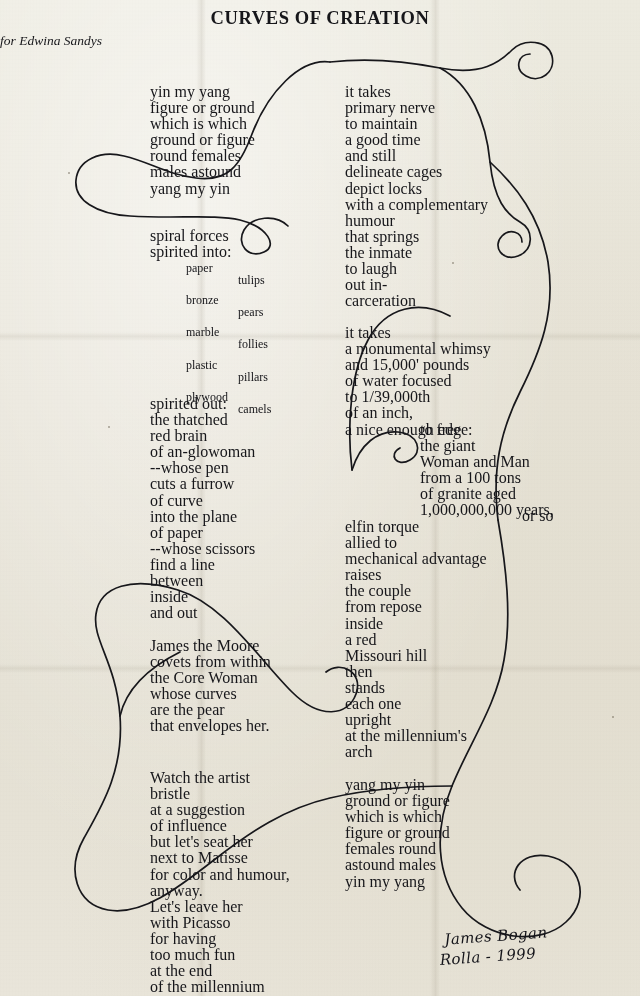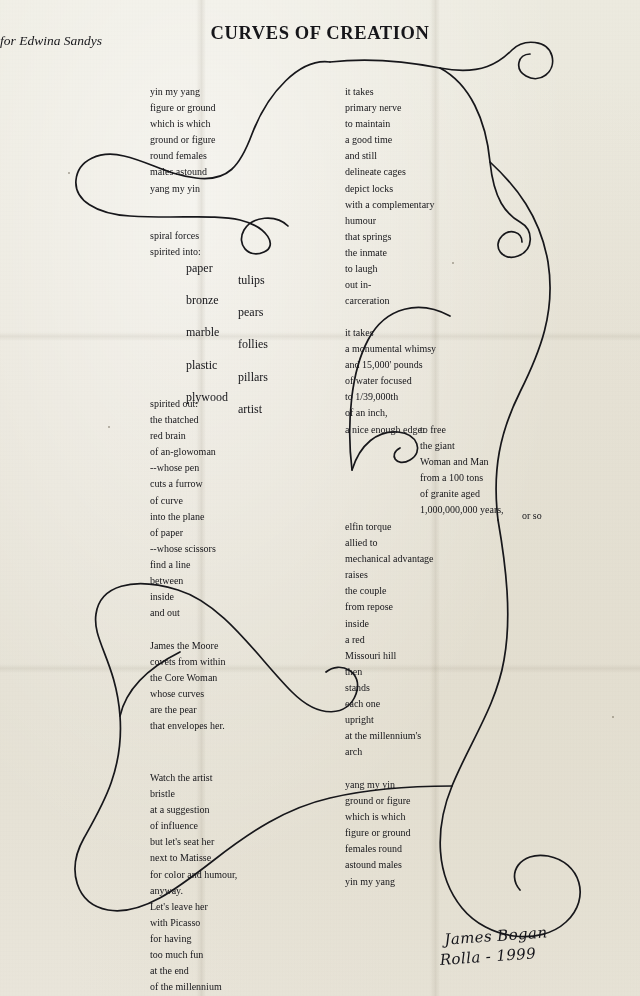--- a/index.html
+++ b/index.html
@@ -63,41 +63,41 @@
   svg.art path, svg.art circle {
     fill: none;
     stroke: #17171b;
     stroke-width: 1.7;
     stroke-linecap: round;
     stroke-linejoin: round;
   }
 
   .title {
     position: absolute;
-    top: 23px;
+    top: 8px;
     left: 0;
     width: 640px;
     text-align: center;
     font-size: 18.5px;
     font-weight: bold;
     letter-spacing: 0.6px;
   }
   .dedication {
     position: absolute;
     top: 33px;
     left: 0;
     width: 625px;
     text-align: left;
     font-size: 13.5px;
     font-style: italic;
   }
 
   .block {
     position: absolute;
-    font-size: 10px;
+    font-size: 16px;
     line-height: 16.1px;
     white-space: pre-line;
   }
   .col-indent {
     position: absolute;
     font-size: 12px;
     line-height: 16.1px;
     white-space: pre-line;
   }
   .italic { }
@@ -226,21 +226,21 @@
 
 plywood</div>
 <div class="col-indent" style="left:238px; top:272px;">tulips
 
 pears
 
 follies
 
 pillars
 
-artist</div>
+camels</div>
 
 <div class="block" style="left:150px; top:396px;">spirited out:
 the thatched
 red brain
 of an-glowoman
 --whose pen
 cuts a furrow
 of curve
 into the plane
 of paper

